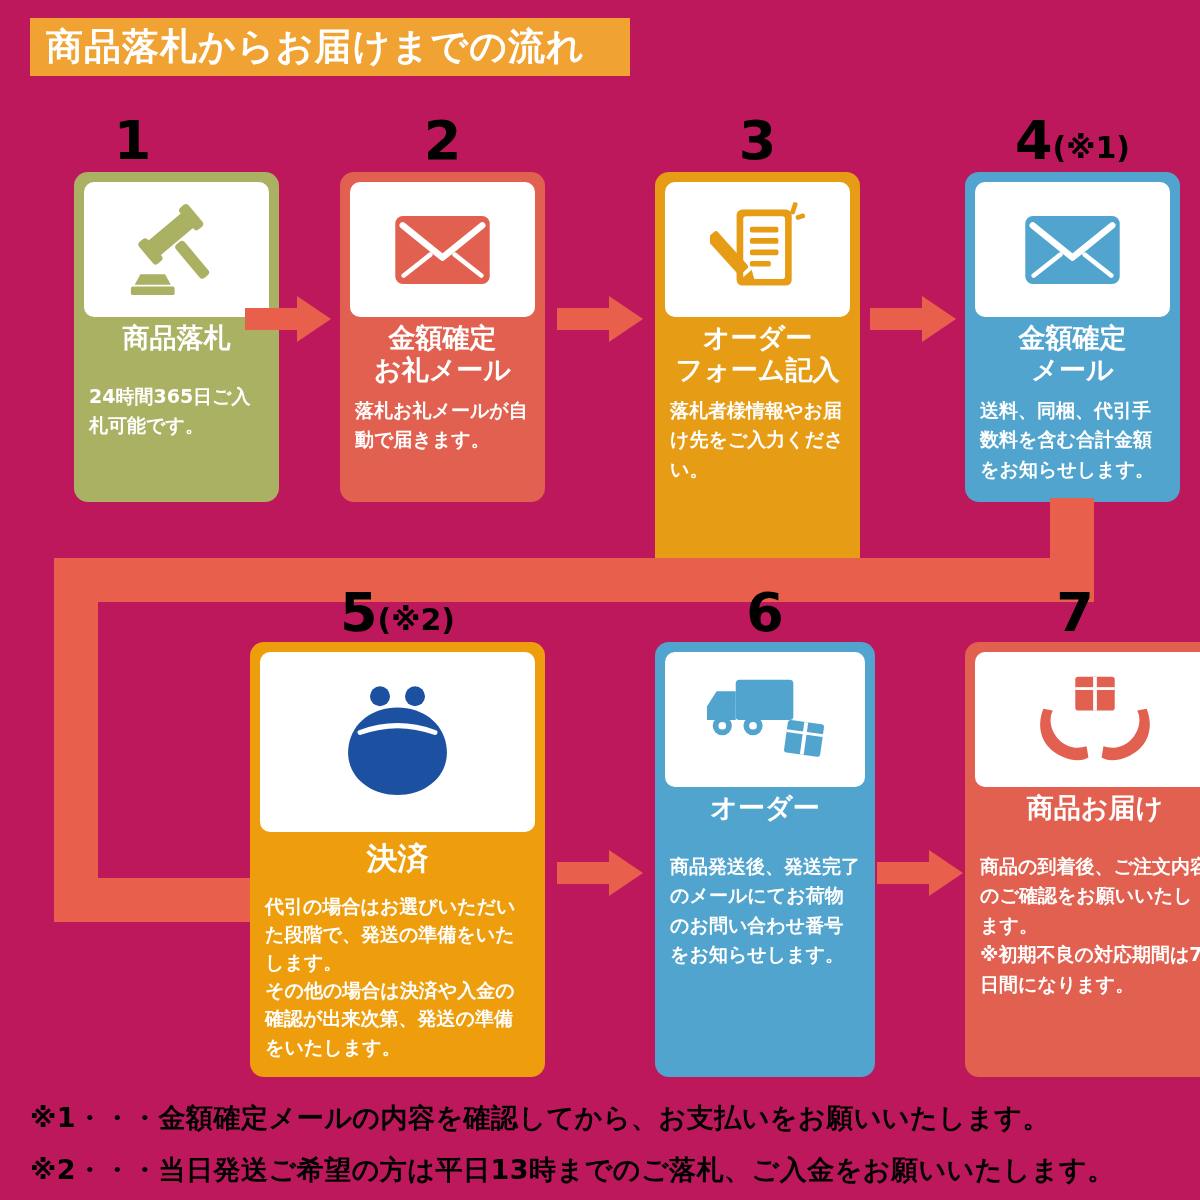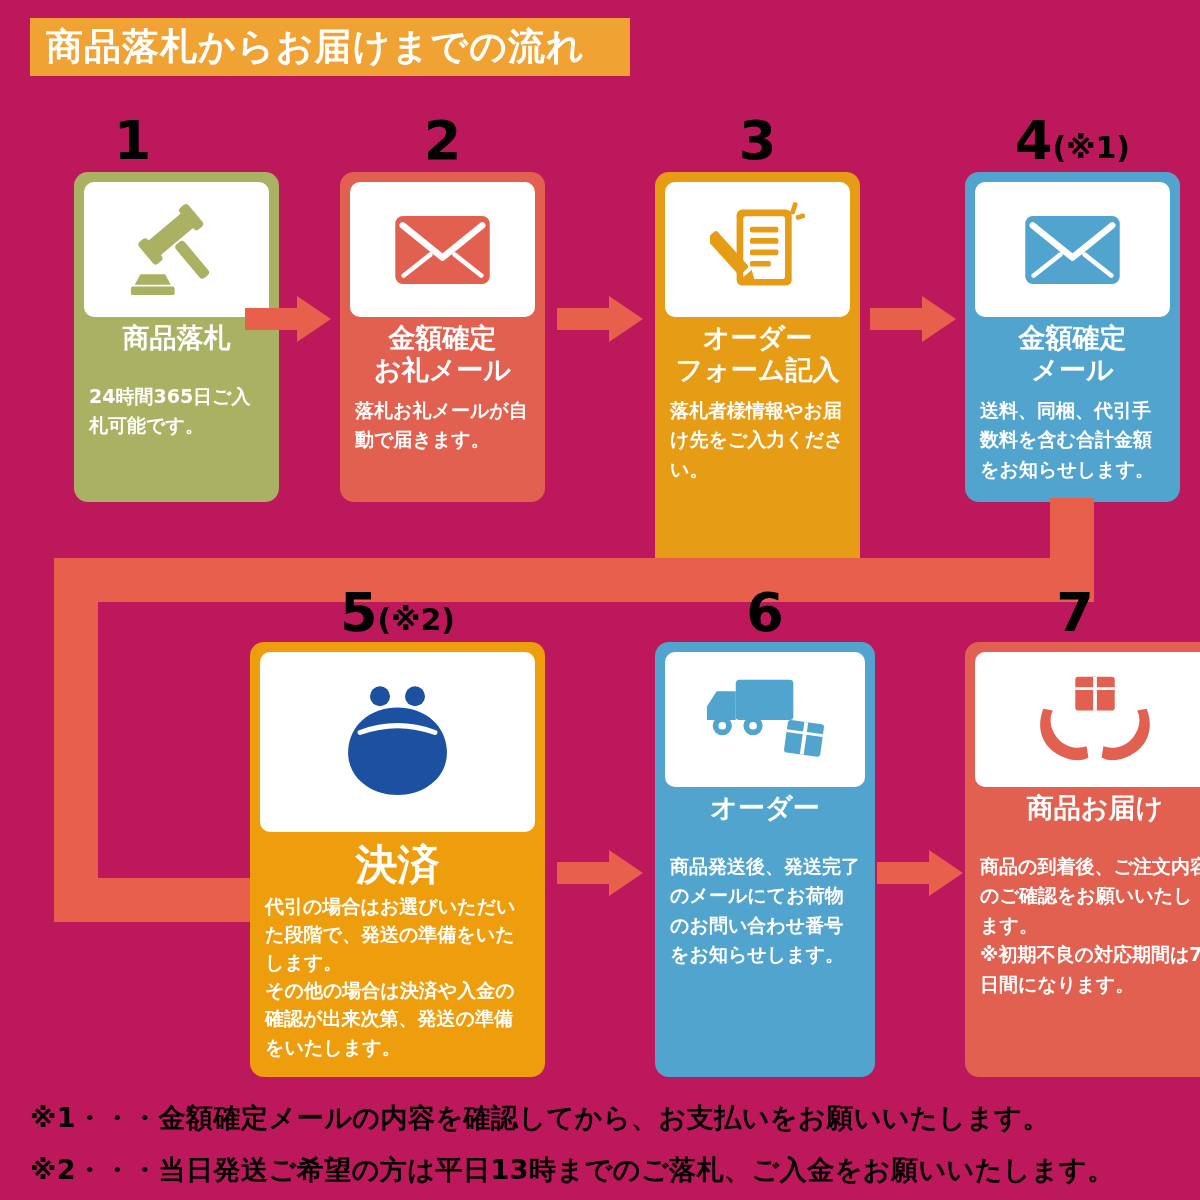--- a/index.html
+++ b/index.html
@@ -18,21 +18,21 @@
 
   .card { position:absolute; border-radius:14px; }
   .iconbox { position:absolute; left:10px; right:10px; top:10px; height:135px;
              background:#ffffff; border-radius:10px;
              display:flex; align-items:center; justify-content:center; }
   .card.tall .iconbox { height:180px; }
 
   .card-title { position:absolute; top:150px; left:0; right:0; text-align:center;
                 color:#ffffff; font-size:27px; font-weight:bold; line-height:1.2;
                 white-space:pre-line; }
-  .card.tall .card-title { top:198px; font-size:42px; }
+  .card.tall .card-title { top:198px; font-size:31px; }
 
   .card-desc { position:absolute; left:15px; right:15px; color:#ffffff;
                font-size:19px; font-weight:bold; line-height:1.55; white-space:pre-line; }
   .card.t2 .card-desc { top:224px; }
   .card.t1 .card-desc { top:210px; }
   .card.tall .card-desc { top:250px; line-height:1.48; }
 
   .arrow { position:absolute; display:flex; align-items:center; height:46px; }
   .arrow .shaft { display:block; width:52px; height:22px; background:#E8604C; }
   .arrow .head { display:block; width:0; height:0;

